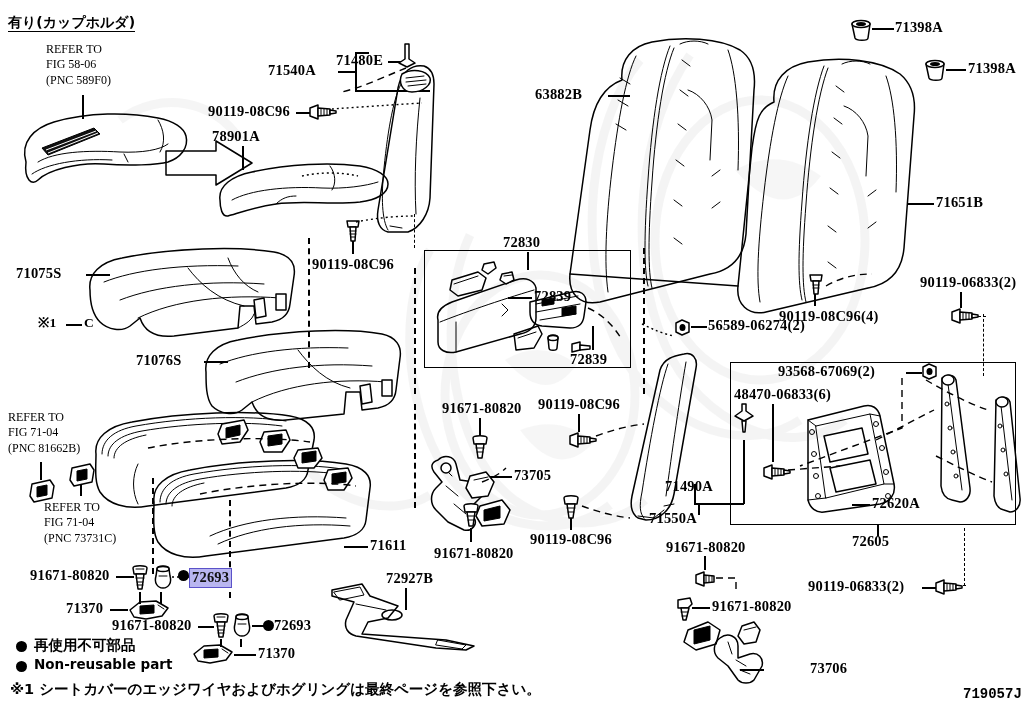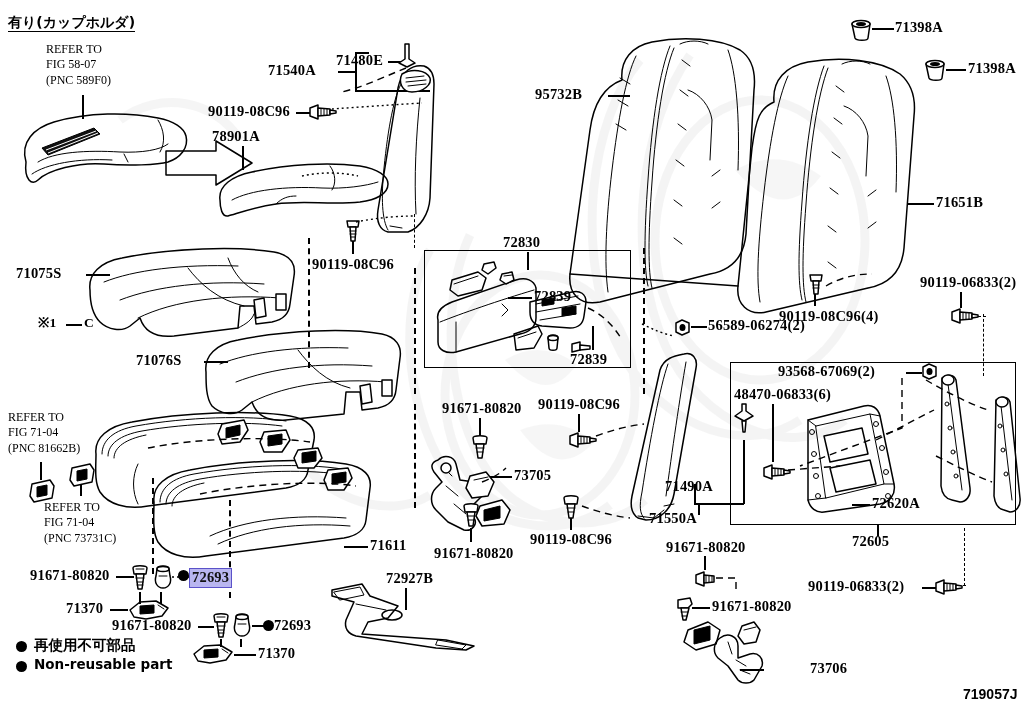--- a/index.html
+++ b/index.html
@@ -82,21 +82,21 @@
   svg{display:block;overflow:visible;}
   .art{position:absolute;pointer-events:none;}
   .st{fill:none;stroke:#000;stroke-width:1.5;stroke-linejoin:round;stroke-linecap:round;}
   .st-thin{fill:none;stroke:#000;stroke-width:1;stroke-linejoin:round;stroke-linecap:round;}
   .st-f{fill:#fff;stroke:#000;stroke-width:1.5;stroke-linejoin:round;}
   .st-fb{fill:#000;stroke:#000;stroke-width:1;}
   .st-d{fill:none;stroke:#000;stroke-width:1.4;stroke-dasharray:7 5;}
   .st-dot{fill:none;stroke:#000;stroke-width:1.4;stroke-dasharray:2 3;}
   .corner{
     position:absolute;
-    font-family:Liberation Sans, sans-serif;
+    font-family:Liberation Mono, monospace;
     font-weight:bold;font-size:14px;
   }
 </style>
 </head>
 <body>
 
 <div id="page">
 
   <svg id="watermark" viewBox="0 0 1024 707">
     <g fill="none" stroke="#dedede" stroke-width="9">
@@ -115,21 +115,21 @@
       <path d="M735 170 q44 -24 86 6 q-38 50 -86 -6 Z"></path>
     </g>
   </svg>
 
   <div class="jp" style="left:8px;top:14px;font-size:14px;">
     <span class="ul">有り(カップホルダ)</span>
   </div>
 
   <div class="refer" style="left:46px;top:42px;">
     <div>REFER TO</div>
-    <div>FIG 58-07</div>
+    <div>FIG 58-06</div>
     <div>(PNC 589F0)</div>
   </div>
   <div class="ln vln" style="left:82px;top:95px;height:24px;"></div>
 
   <svg class="art" style="left:8px;top:100px;" width="200" height="100" viewBox="0 0 200 100">
     <path class="st" d="M18 62 C 12 42, 26 28, 46 22 C 80 12, 120 12, 150 18 C 166 21, 176 28, 178 36 C 181 48, 172 58, 160 62 C 150 65, 120 66, 96 64 C 70 62, 40 70, 30 80 C 24 86, 16 80, 18 62 Z"></path>
     <path class="st-thin" d="M30 62 C 46 52, 78 50, 112 52 C 134 53, 152 50, 160 44"></path>
     <path class="st-thin" d="M24 74 C 38 64, 70 58, 104 60"></path>
     <path class="st-thin" d="M150 20 C 156 30, 158 42, 152 52"></path>
     <path class="st-thin" d="M116 54 l4 8"></path>
@@ -228,21 +228,21 @@
     <path class="st-thin" d="M316 170 L 308 176 M316 202 L 308 208"></path>
 
     <path class="st-thin" d="M128 70 C 140 74, 150 86, 152 100 L 150 140"></path>
     <path class="st-thin" d="M284 86 C 296 90, 306 102, 308 116 L 306 156"></path>
     <path class="st" d="M10 254 L 178 266"></path>
 
     <path class="st-thin" d="M120 24 C 128 20, 140 20, 148 24"></path>
     <path class="st-thin" d="M282 44 C 290 40, 302 40, 310 44"></path>
   </svg>
 
-  <div class="lbl" style="left:535px;top:86px;">95732B</div>
+  <div class="lbl" style="left:535px;top:86px;">63882B</div>
   <div class="ln hln" style="left:608px;top:95px;width:22px;"></div>
 
   <svg class="art" style="left:848px;top:18px;" width="28" height="26" viewBox="0 0 28 26">
     <path class="st-f" d="M4 6 C 4 2, 22 2, 22 6 L 20 20 C 20 23, 8 23, 7 20 Z"></path>
     <ellipse class="st-f" cx="13" cy="6" rx="9" ry="3.5"></ellipse>
     <ellipse cx="13" cy="6" rx="5" ry="2" fill="#000"></ellipse>
   </svg>
   <div class="lbl" style="left:895px;top:19px;">71398A</div>
   <div class="ln hln" style="left:872px;top:28px;width:22px;"></div>
 
@@ -671,16 +671,17 @@
     <path class="st-thin" d="M64 16 L 76 13"></path>
   </svg>
   <div class="lbl" style="left:766px;top:660px;margin-left:44px;">73706</div>
   <div class="ln hln" style="left:740px;top:669px;width:24px;"></div>
 
   <div class="dot" style="left:16px;top:641px;"></div>
   <div class="jp" style="left:34px;top:636px;font-size:14.5px;">再使用不可部品</div>
   <div class="dot" style="left:16px;top:661px;"></div>
   <div class="jp" style="left:34px;top:656px;font-size:13.5px;">Non-reusable part</div>
 
+  <div class="jp" style="left:10px;top:680px;font-size:14.5px;">※1 シートカバーのエッジワイヤおよびホグリングは最終ページを参照下さい。</div>
 
   <div class="corner" style="left:963px;top:686px;">719057J</div>
 
 </div>
 
 </body></html>

